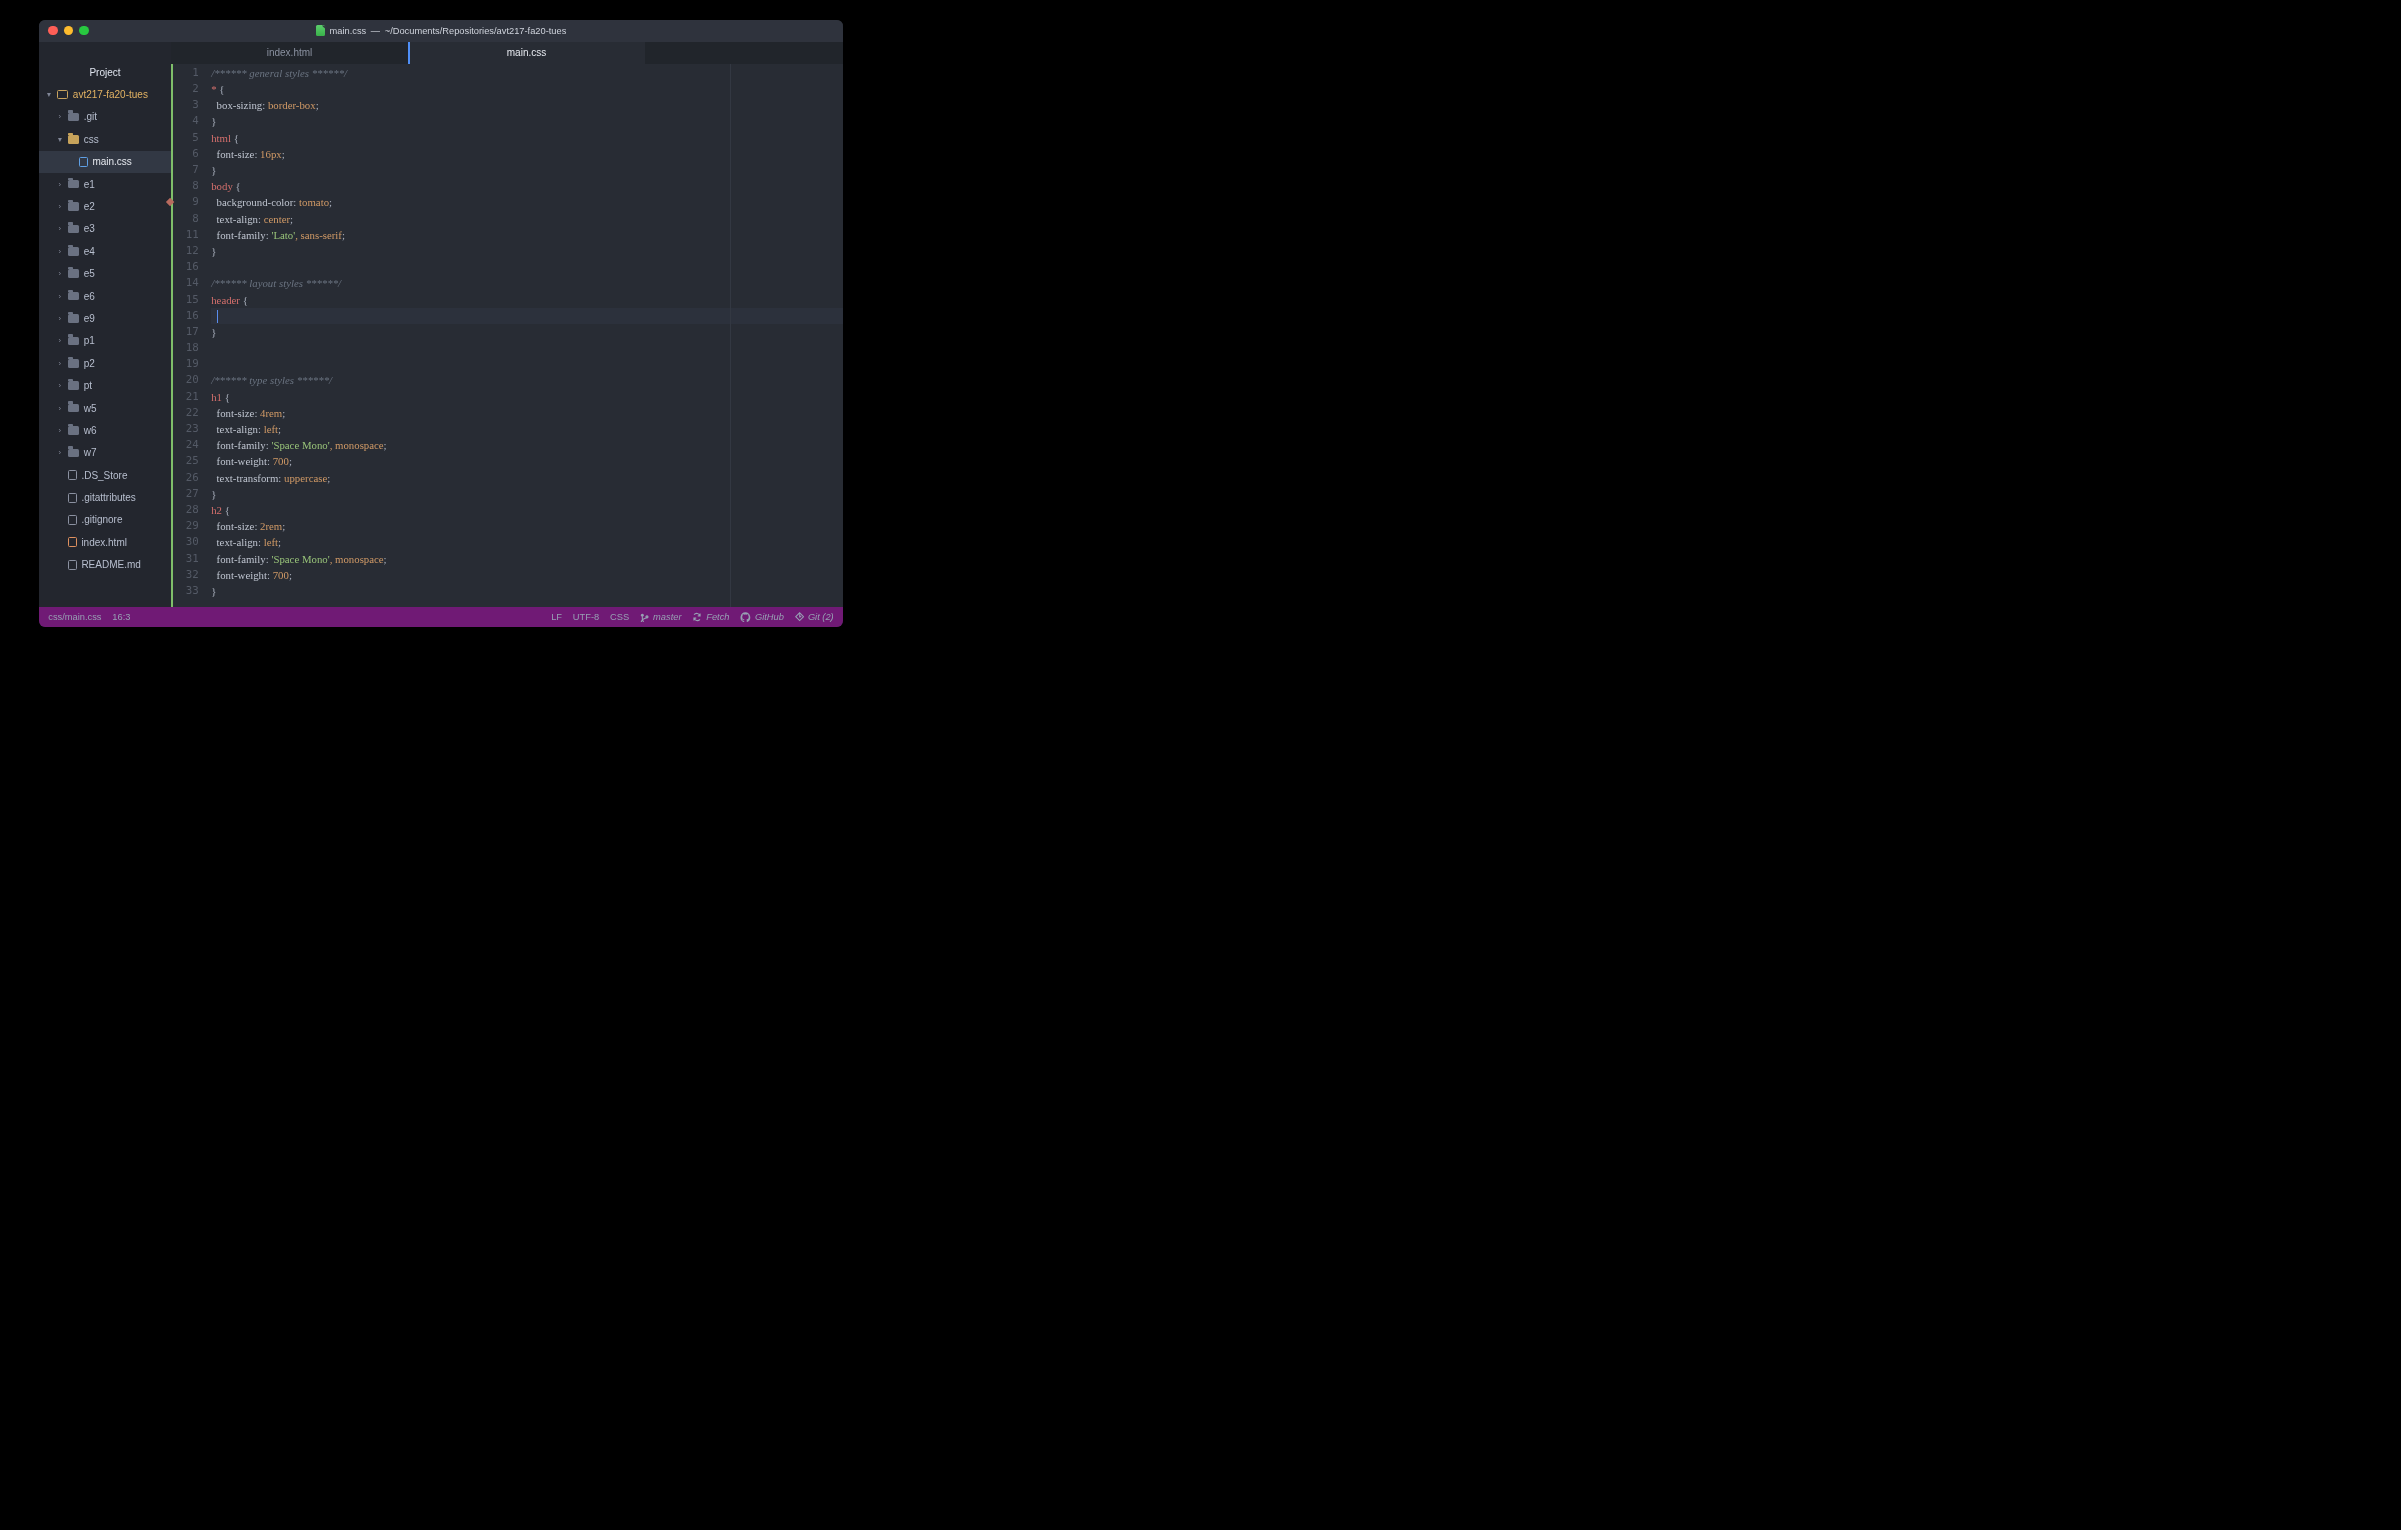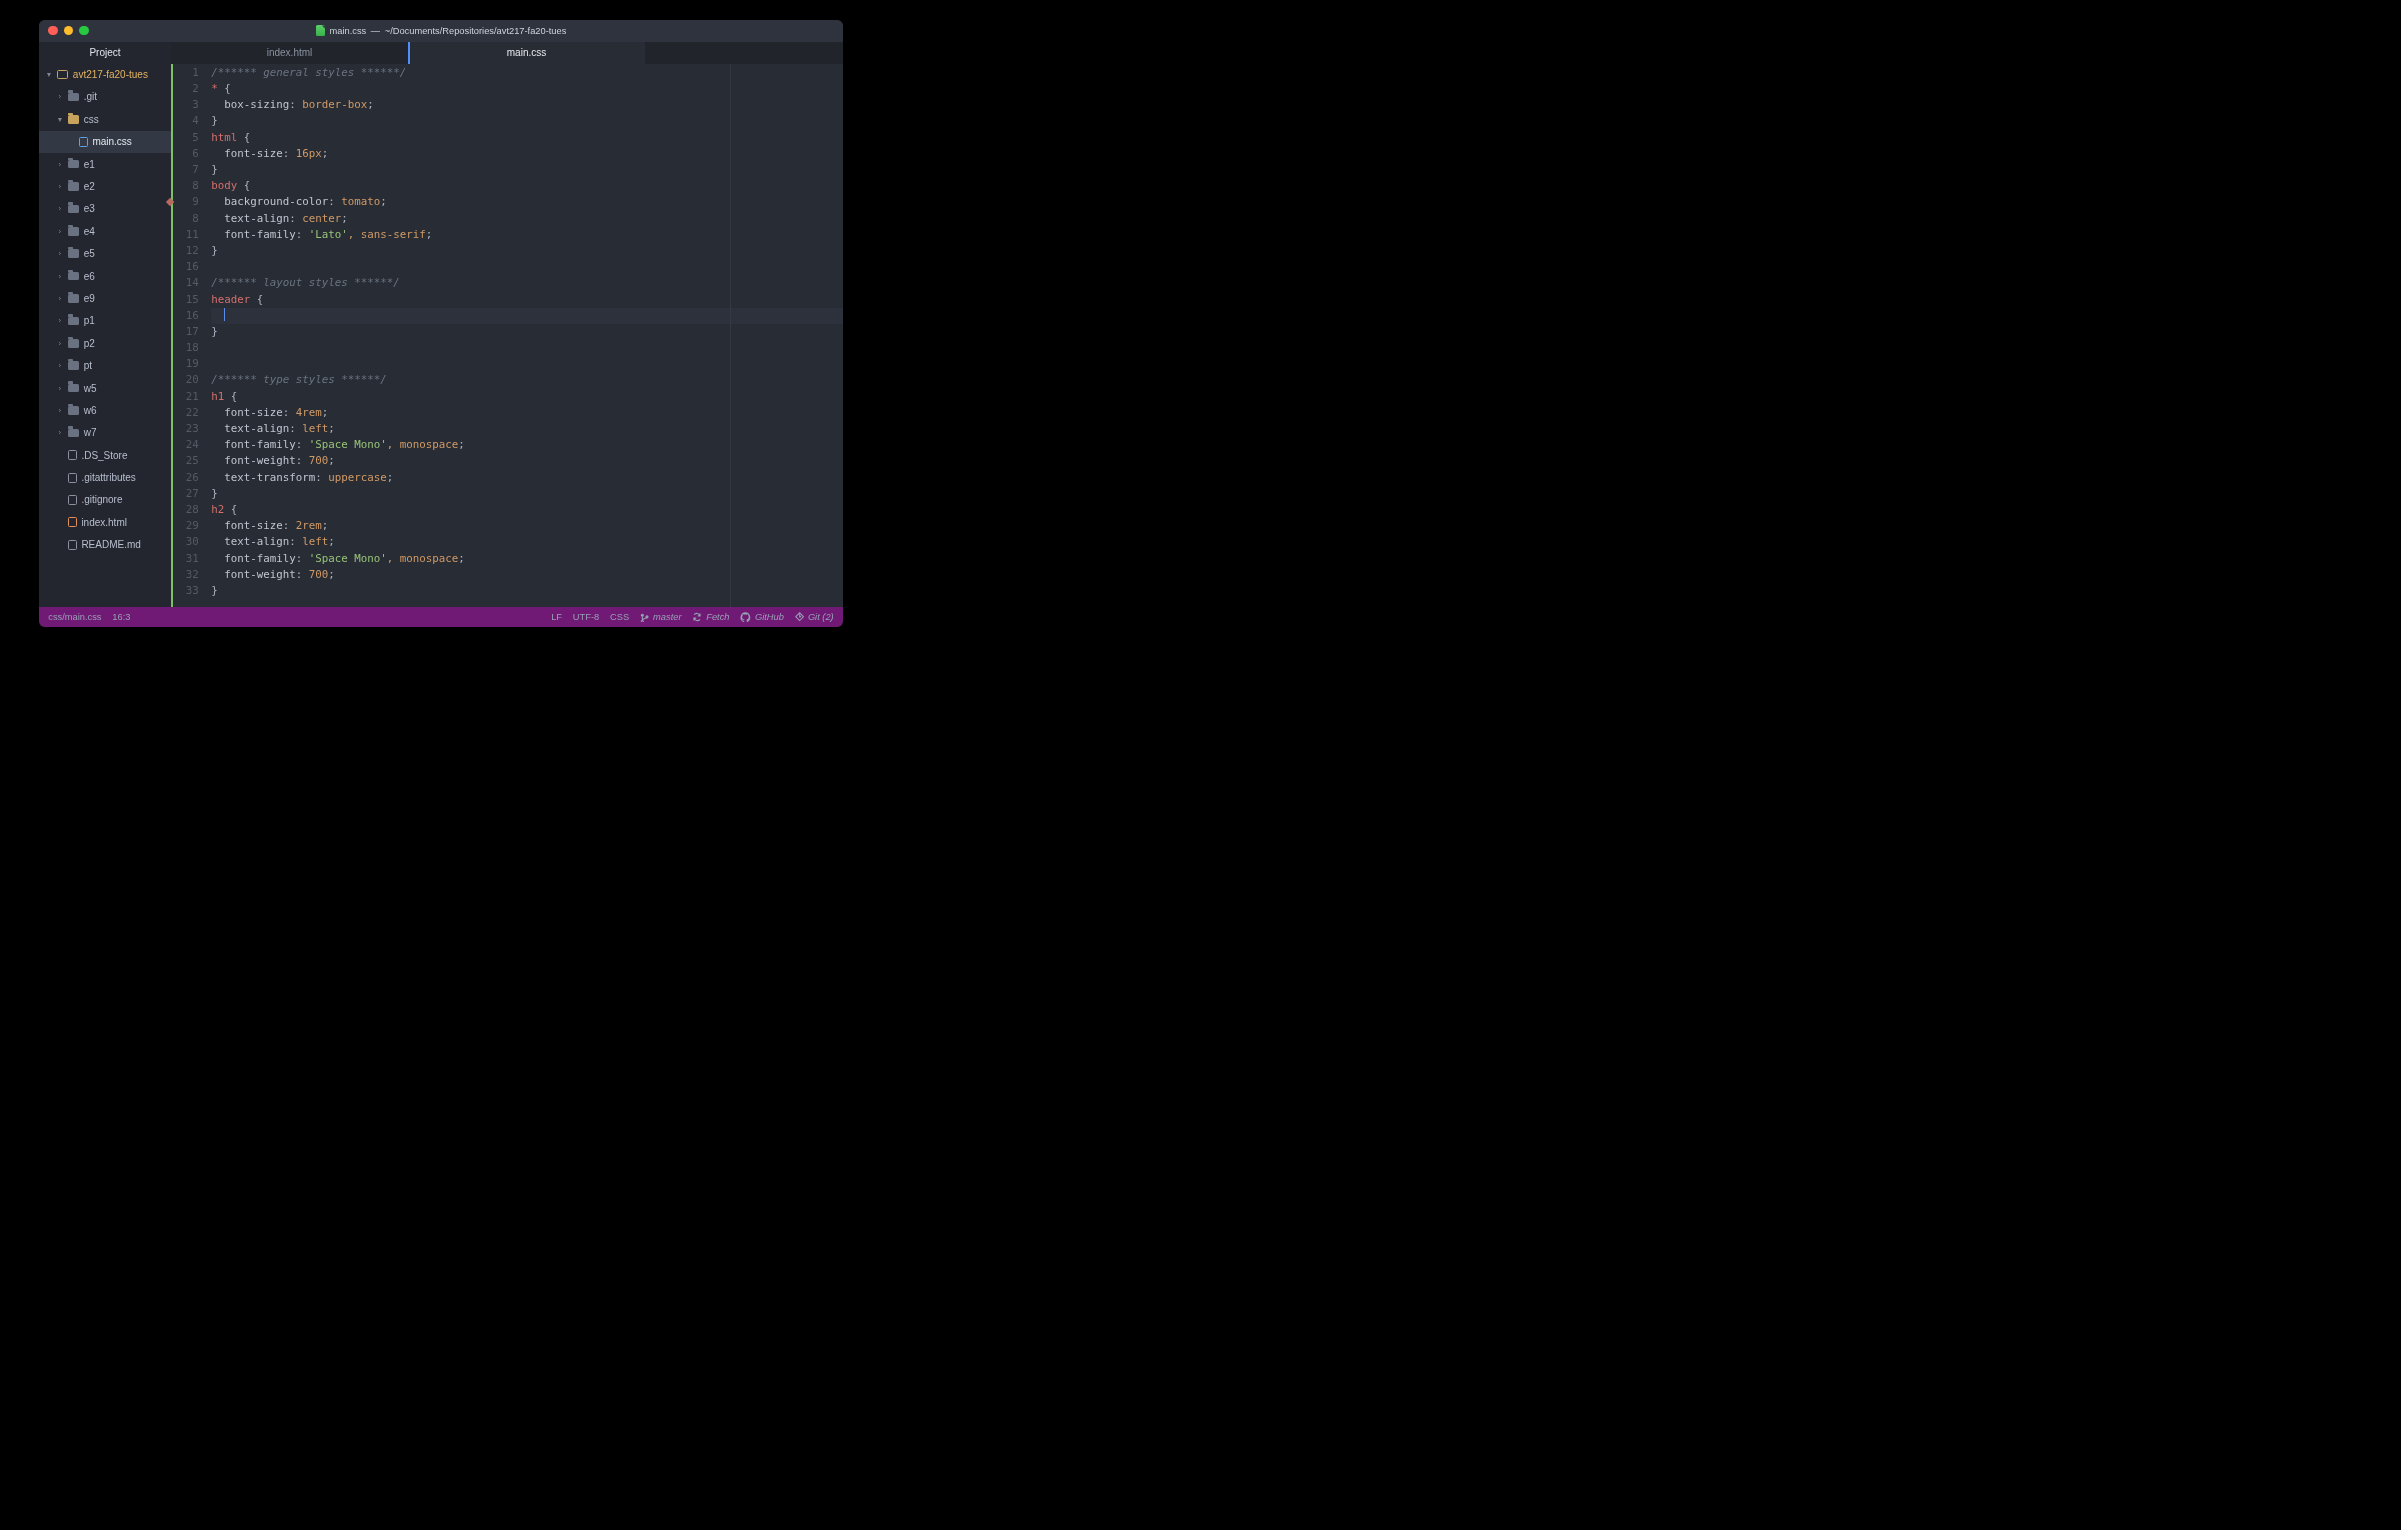--- a/index.html
+++ b/index.html
@@ -26,21 +26,21 @@
   flex: 0 0 auto;
 }
 .traffic { display: flex; gap: 6.2px; position: absolute; left: 9.3px; }
 .dot { width: 9.3px; height: 9.3px; border-radius: 50%; }
 .dot.r { background:#ff5f57; } .dot.y { background:#febc2e; } .dot.g { background:#28c840; }
 .titlebar .title { margin: 0 auto; display: flex; align-items: center; gap: 4.6px; }
 .file-chip { width: 9.3px; height: 10.8px; border-radius: 1.5px; background: linear-gradient(#5ccf6c,#39b14a); display:inline-block; position:relative; }
 .file-chip::after { content:''; position:absolute; right:0; top:0; width:3.1px; height:3.1px; background:#2f333d; clip-path: polygon(0 0,100% 100%,100% 0); }
 .body { flex: 1 1 auto; display: flex; min-height: 0; }
 .sidebar { width: 132px; background:#23262e; display:flex; flex-direction:column; font-size:10px; color:#b8bfcf; }
-.sidebar .hdr { height:21.7px; line-height:21.7px; text-align:center; color:#dfe4ee; font-size:10px; font-weight:500; }
+.sidebar .hdr { height:21.7px; line-height:21.7px; text-align:center; color:#dfe4ee; font-size:10px; font-weight:500;margin-top:20px; }
 .tree { flex:1; overflow:auto; }
 .tree .row { height:22.4px; display:flex; align-items:center; gap:4.6px; padding-left:6.2px; cursor:default; color:#b8bfcf; }
 .tree .row.d1 { padding-left:17px; } .tree .row.d2 { padding-left:28px; }
 .tree .row.sel { background:#323844; color:#e6e9ef; }
 .tree .row.root { color:#e3b363; }
 .chev { width:7.7px; text-align:center; color:#808697; font-size:7.7px; }
 .i-folder { width:10.8px; height:8.5px; background:#6a7181; border-radius:1.5px; position:relative; }
 .i-folder::before { content:''; position:absolute; top:-2.3px; left:0; width:4.6px; height:2.3px; background:#6a7181; border-radius:0.8px 0.8px 0 0; }
 .i-folder.open { background:#c7a35b; } .i-folder.open::before { background:#c7a35b; }
 .i-repo { width:10.8px; height:9.3px; border:1.2px solid #c9a35d; border-radius:1.5px; }
@@ -52,21 +52,21 @@
 .tabs { height:22.4px; background:#21252b; display:flex; font-size:10px; }
 .tab { width:237px; display:flex; align-items:center; justify-content:center; color:#8a91a0; position:relative; }
 .tab.active { background:#282c34; color:#e6e9ef; }
 .tab .mark { position:absolute; left:0; top:0; bottom:0; width:1.5px; background:#4f8ff7; display:none; }
 .tab.active .mark { display:block; }
 .editor { flex:1; display:flex; min-height:0; font-family: "SFMono-Regular", Menlo, Consolas, monospace; font-size:10.8px; line-height:16.2px; }
 .gutter { width:34px; background:#282c34; color:#545a66; text-align:right; padding:0.8px 6.2px 0 0; position:relative; }
 .gutter .git { position:absolute; left:0; top:0; bottom:0; width:2.3px; background:#7fbf6a; }
 .gutter .num { height:16.2px; }
 .wrap-ind { position:absolute; left:-3.9px; width:6.2px; height:6.2px; transform: rotate(45deg); background:#b86a5e; }
-.code { flex:1; padding:0.8px 0 0 6.2px; color:#abb2bf; position:relative; white-space:pre; }
+.code { flex:1; padding:0.8px 0 0 6.2px; color:#abb2bf; position:relative; white-space:pre;font-family:Liberation Serif, serif; }
 .code .ln { height:16.2px; }
 .code .ln.cur { background:#2c313c; }
 .ruler { position:absolute; top:0; bottom:0; left:525px; width:0.8px; background:#333842; }
 .cursor { display:inline-block; width:1.2px; height:13px; background:#5a8dee; vertical-align:middle; margin-top:-1.5px; }
 .c-comment { color:#6a7380; font-style:italic; }
 .c-sel { color:#d36f6c; }
 .c-punc { color:#abb2bf; }
 .c-prop { color:#bfc5d0; }
 .c-val { color:#d19a66; }
 .c-str { color:#98c379; }

